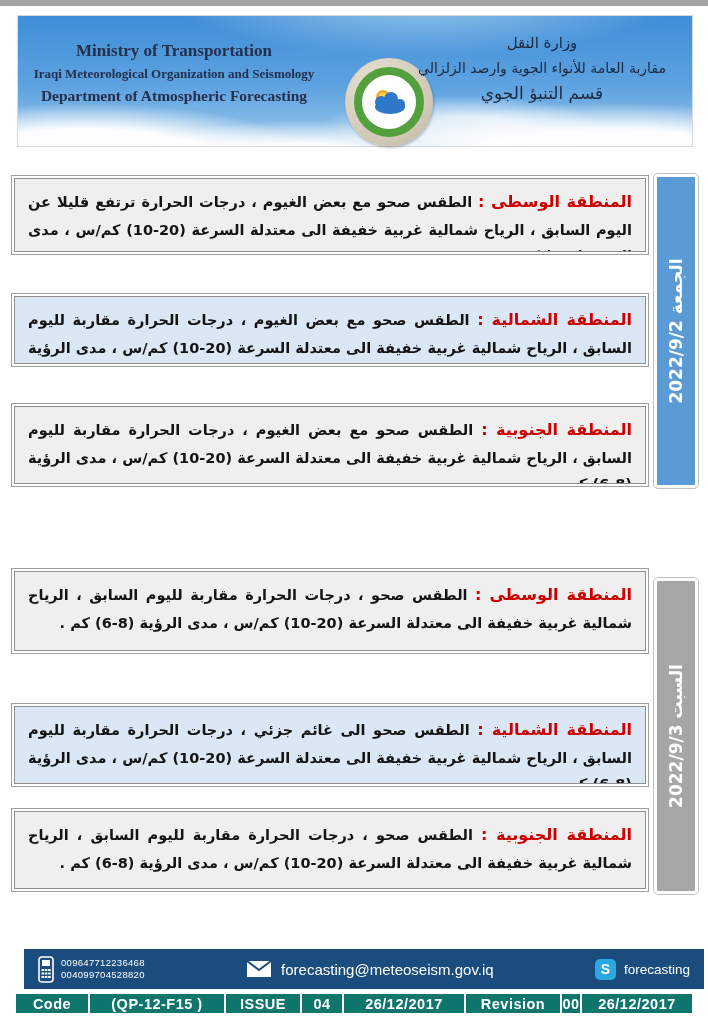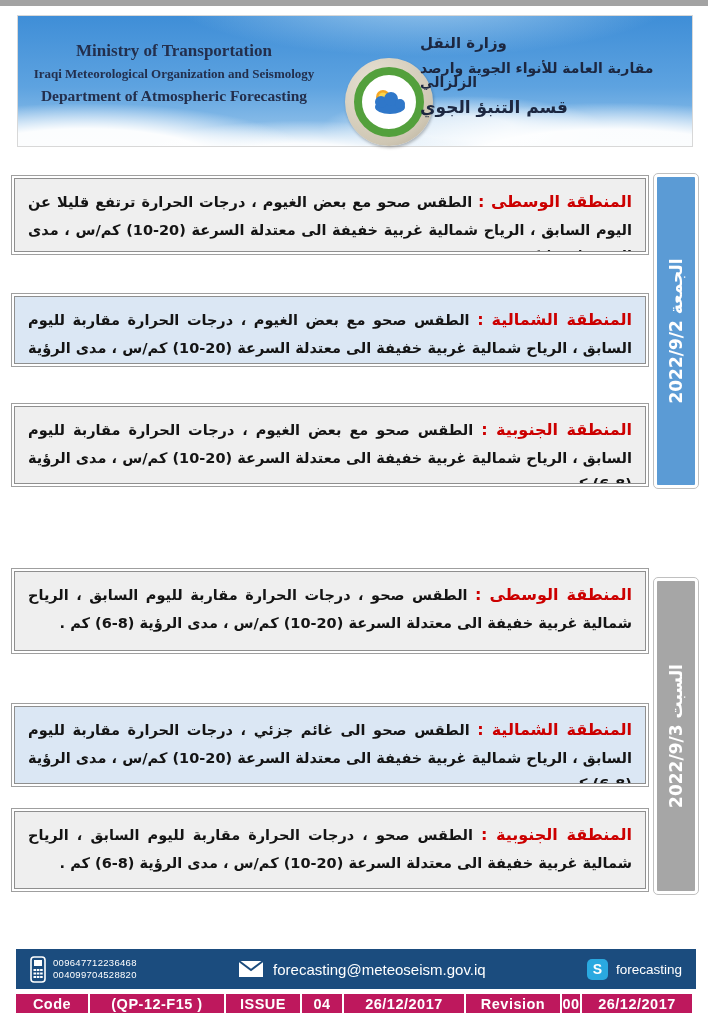--- a/index.html
+++ b/index.html
@@ -14,22 +14,22 @@
       radial-gradient(ellipse 50% 62% at 88% 115%, rgba(255,255,255,.96) 45%, rgba(255,255,255,0) 78%),
       radial-gradient(ellipse 30% 35% at 66% 86%, rgba(255,255,255,.75) 25%, rgba(255,255,255,0) 70%),
       radial-gradient(ellipse 55% 70% at 60% -18%, #a8d0f0 0%, rgba(168,208,240,0) 70%),
       linear-gradient(180deg,#3f8ed7 0%,#5ea3e0 55%,#9fc9ec 100%);
     box-shadow:0 0 0 1px #d8d8d8;}
   .banner-en{position:absolute;left:6px;top:26px;width:300px;text-align:center;color:#232f4d;
     font-family:"Liberation Serif",serif;line-height:1.0;}
   .banner-en .l1{font-size:17px;font-weight:bold;margin-bottom:8px;}
   .banner-en .l2{font-size:13px;font-weight:bold;margin-bottom:8px;}
   .banner-en .l3{font-size:15.5px;font-weight:bold;}
-  .banner-ar{position:absolute;right:4px;top:20px;width:268px;text-align:left;color:#1c2740;
-    direction:rtl;font-weight:bold;line-height:1.0;}
+  .banner-ar{position:absolute;right:16px;top:20px;width:268px;text-align:center;color:#1c2740;
+    direction:rtl;font-weight:normal;line-height:1.0;}
   .banner-ar .l1{font-size:15px;margin-bottom:10px;}
   .banner-ar .l2{font-size:14px;margin-bottom:10px;}
   .banner-ar .l3{font-size:17px;}
 
   
   .logo{position:absolute;left:327px;top:42px;width:88px;height:88px;border-radius:50%;
     background:radial-gradient(circle at 35% 30%, #e8e2d4 0%, #cfc7b4 70%, #b4ab97 100%);
     box-shadow:1px 2px 3px rgba(0,0,0,.25);}
   .logo-green{position:absolute;inset:9px;border-radius:50%;background:#ffffff;border:8px solid #53a03c;box-sizing:border-box;}
   .logo-art{position:absolute;left:50%;top:50%;width:46px;height:30px;transform:translate(-50%,-50%);}
@@ -45,35 +45,35 @@
 
   
   .tab{position:absolute;left:654px;width:44px;box-sizing:border-box;border:3px solid #ffffff;
     outline:1px solid #c0c0c0;border-radius:4px;}
   .tab .vtext{position:absolute;left:50%;top:50%;transform:translate(-50%,-50%) rotate(-90deg);
     white-space:nowrap;color:#ffffff;font-weight:bold;font-size:17px;direction:rtl;letter-spacing:.5px;}
   .tab-friday{background:#5b9bd5;top:168px;height:314px;}
   .tab-saturday{background:#a6a6a6;top:572px;height:316px;}
 
   
-  .foot-band{position:absolute;left:16px;top:943px;width:680px;height:40px;background:#1b4c7e;
+  .foot-band{position:absolute;left:24px;top:943px;width:680px;height:40px;background:#1b4c7e;
     display:flex;align-items:center;justify-content:space-between;color:#ffffff;
     font-family:"Liberation Sans",sans-serif;box-sizing:border-box;padding:0 14px;}
   .phone-group{display:flex;align-items:center;gap:7px;}
   .phone-nums{font-size:9.5px;line-height:1.3;letter-spacing:.3px;}
   .email-group{display:flex;align-items:center;gap:9px;font-size:15px;}
   .skype-group{display:flex;align-items:center;gap:8px;font-size:13.5px;}
   .skype-badge{width:21px;height:21px;border-radius:5px;background:#2aa9e0;color:#fff;
     display:flex;align-items:center;justify-content:center;font-size:14px;font-weight:bold;
     font-family:"Liberation Sans",sans-serif;}
 
   .code-row{position:absolute;left:14px;top:986px;width:680px;height:23px;display:flex;
     font-family:"Liberation Sans",sans-serif;font-weight:bold;font-size:14.5px;color:#ffffff;
     border:2px solid #ffffff;box-sizing:border-box;background:#1b4c7e;}
-  .code-cell{background:#be185d;border-right:2px solid #ffffff;display:flex;align-items:center;
+  .code-cell{background:#0f766e;border-right:2px solid #ffffff;display:flex;align-items:center;
     justify-content:center;box-sizing:border-box;white-space:nowrap;letter-spacing:.5px;}
   .code-cell:last-child{border-right:none;}
   .c1{width:74px;} .c2{width:136px;} .c3{width:76px;} .c4{width:42px;}
   .c5{width:122px;} .c6{width:96px;} .c7{width:20px;} .c8{flex:1;}
 </style>
 </head>
 <body>
 
 <div class="page">
 

